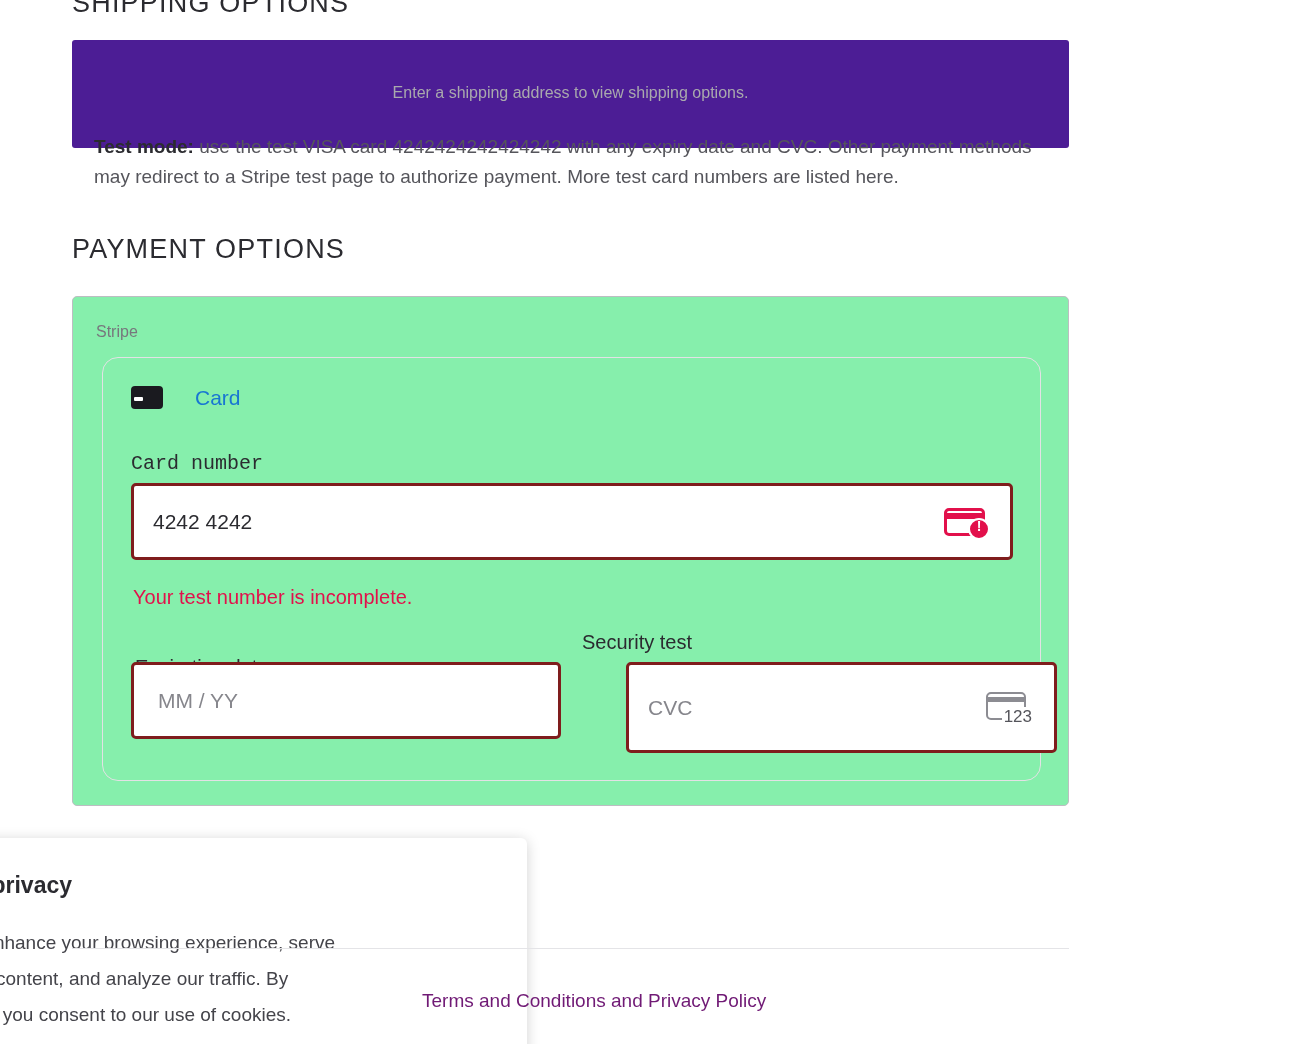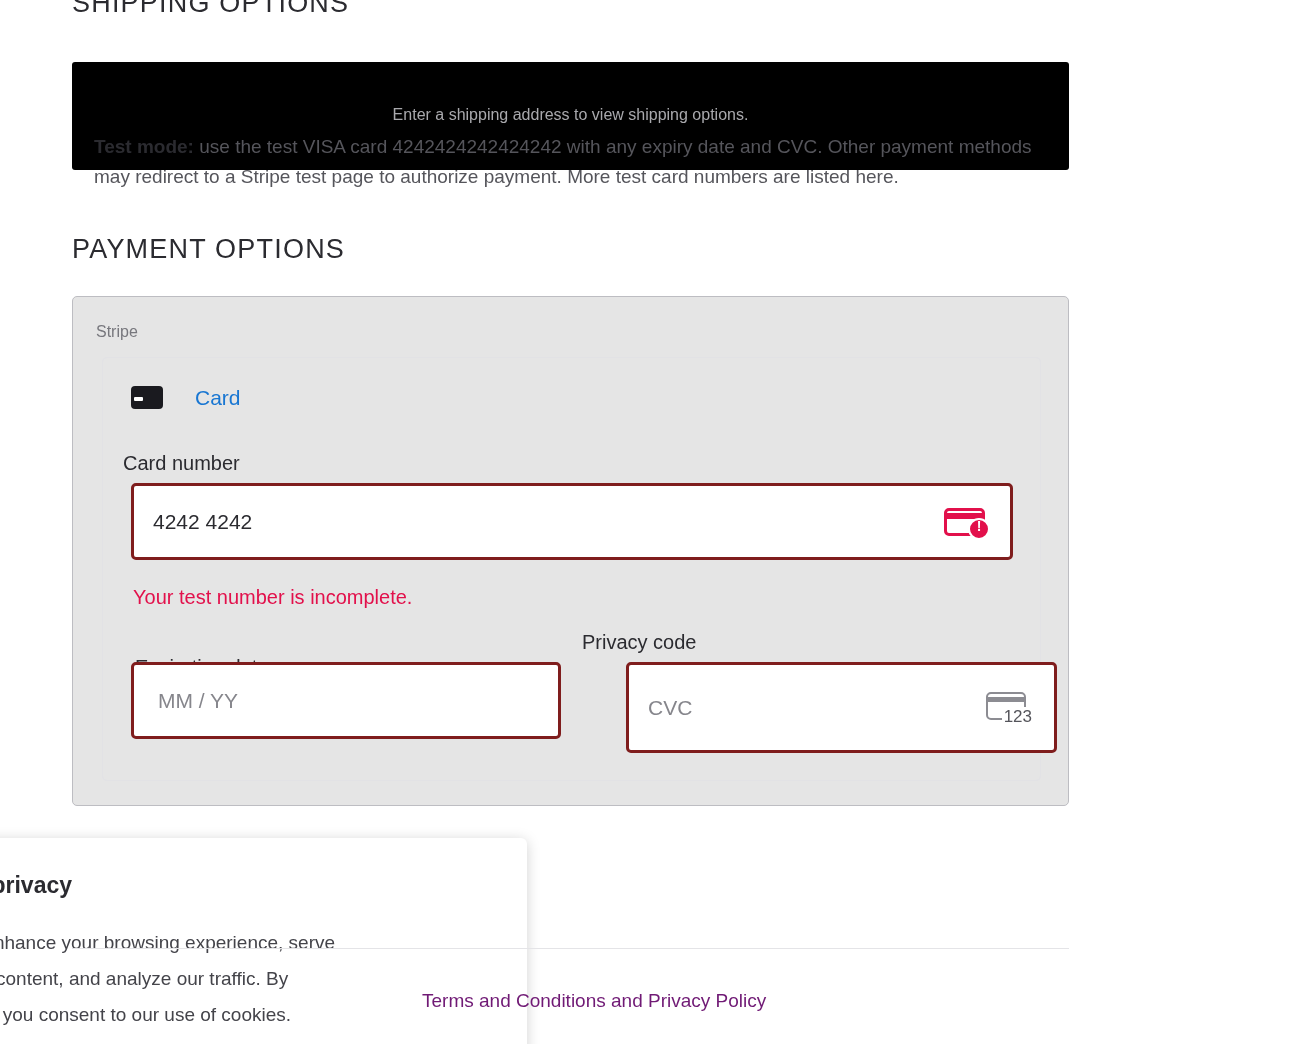--- a/index.html
+++ b/index.html
@@ -34,24 +34,24 @@
     top: -12px;
   }
   #payment-title {
     left: 72px;
     top: 234px;
     text-align: right;
   }
   .shipping-box {
     position: absolute;
     left: 72px;
-    top: 62px;
+    top: 40px;
     width: 997px;
     height: 108px;
-    background: #000000;
+    background: #4c1d95;
     border-radius: 3px;
   }
   .shipping-empty {
     position: absolute;
     left: 0;
     top: 44px;
     width: 997px;
     text-align: center;
     font-size: 16px;
     color: #a9a9ad;
@@ -79,37 +79,37 @@
   
   .payment-panel {
     position: absolute;
     left: 72px;
     top: 296px;
     width: 997px;
     height: 510px;
     border: 1px solid #bdbdc2;
     border-radius: 5px;
     box-sizing: border-box;
-    background: #e5e5e5;
+    background: #86efac;
   }
   .gateway-label {
     position: absolute;
     left: 23px;
     top: 26px;
     font-size: 16px;
     color: #77777d;
   }
   .stripe-card-box {
     position: absolute;
     left: 29px;
     top: 60px;
     width: 939px;
     height: 424px;
     border: 1px solid #e2e2e5;
-    border-radius: 5px;
+    border-radius: 16px;
     box-sizing: border-box;
   }
   .tab-row {
     position: absolute;
     left: 28px;
     top: 28px;
     display: flex;
     align-items: center;
     gap: 32px;
   }
@@ -316,37 +316,37 @@
 
       <div class="tab-row">
         <span class="card-icon">
           <span class="body"></span>
           <span class="topline"></span>
           <span class="stripe"></span>
         </span>
         <span class="tab-label">Card</span>
       </div>
 
-      <div class="field-label" style="left:20px; top:94px;">Card number</div>
+      <div class="field-label" style="left:28px; top:94px;font-family:Liberation Mono, monospace;">Card number</div>
       <div class="input-box" style="left:28px; top:125px; width:882px; height:77px;">
         <span>4242 4242</span>
         <span class="err-card-icon">
           <span class="outline"></span>
           <span class="bar"></span>
           <span class="badge"></span>
         </span>
       </div>
       <div class="error-text" style="left:30px; top:228px;">Your test number is incomplete.</div>
 
       <div class="field-label" style="left:32px; top:273px;margin-top:25px;">Expiration date</div>
       <div class="input-box placeholder-text" style="left:28px; top:304px; width:430px; height:77px;padding-left:24px;">
         <span>MM / YY</span>
       </div>
 
-      <div class="field-label" style="left:479px; top:273px;">Privacy code</div>
+      <div class="field-label" style="left:479px; top:273px;">Security test</div>
       <div class="input-box placeholder-text" style="left:479px; top:304px; width:431px; height:91px;margin-left:44px;">
         <span>CVC</span>
         <span class="cvc-icon">
           <span class="outline"></span>
           <span class="bar"></span>
           <span class="num">123</span>
         </span>
 
       </div>
 

